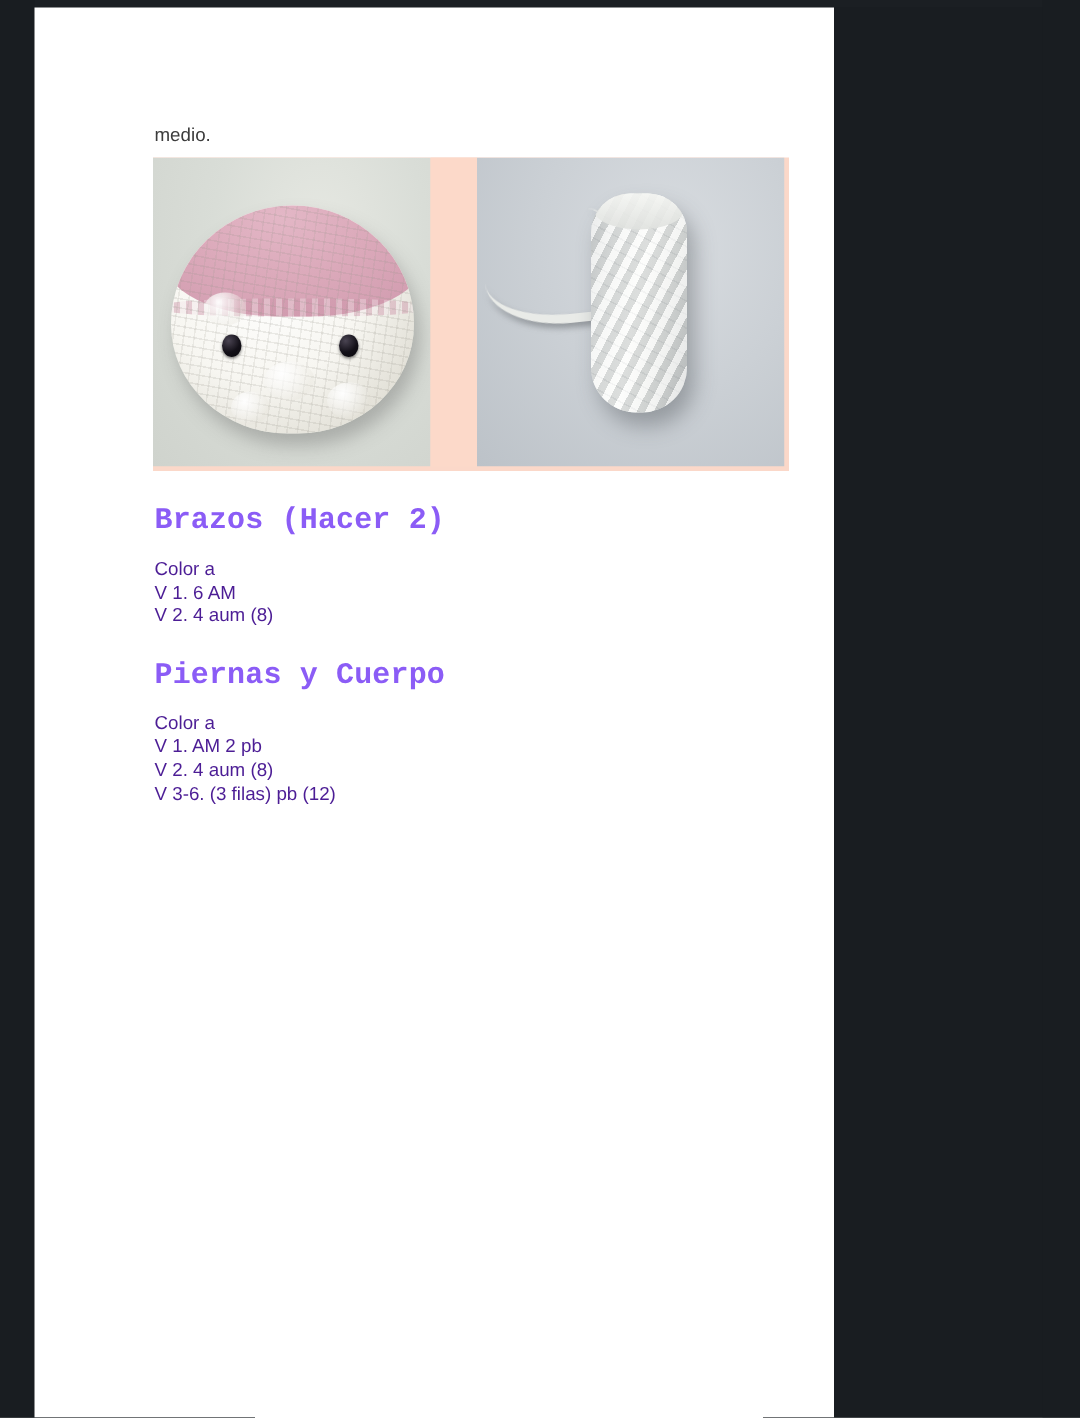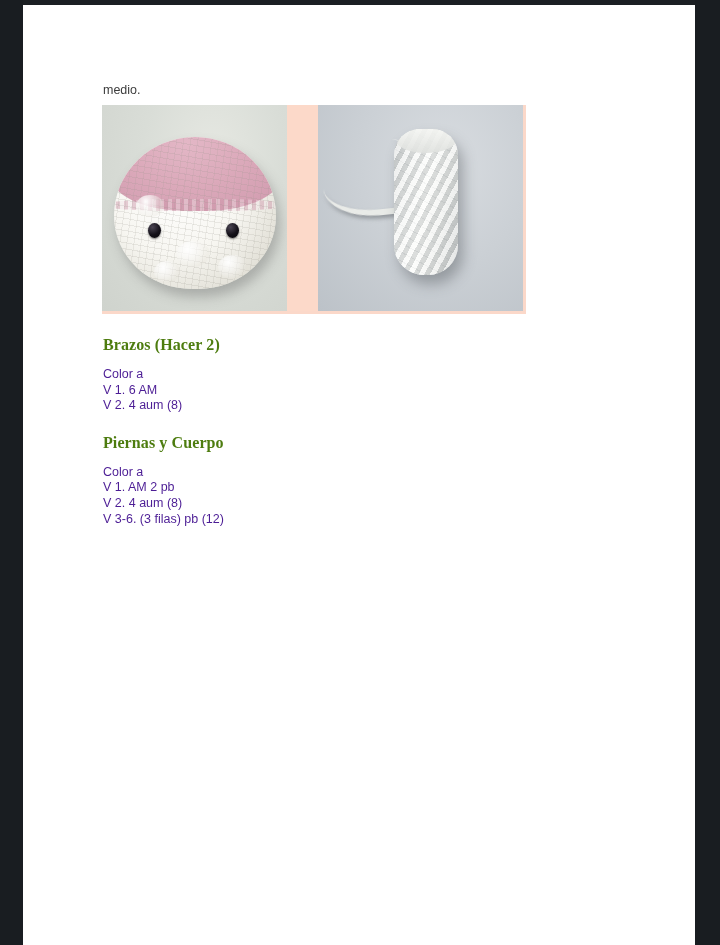--- a/index.html
+++ b/index.html
@@ -17,21 +17,21 @@
   }
   
   .top-bar {
     position: absolute; left: 0; top: 0;
     width: 720px; height: 5px;
     background: #1b1f23;
   }
   .page {
     position: absolute;
     left: 23px; top: 5px;
-    width: 672px; height: 940px;
+    width: 533px; height: 940px;
     background: #ffffff;
   }
   .page-inner {
     position: absolute;
     left: 0; top: 0; right: 0; bottom: 0;
     padding: 0;
   }
   .rail-left {
     position: absolute; left: 0; top: 0;
     width: 23px; height: 945px;
@@ -187,24 +187,24 @@
     left: 58px; top: 34px;
     width: 36px; height: 40px;
     border-right: 6px solid #eef0ed;
     border-radius: 0 60% 0 0;
     transform: rotate(4deg);
     filter: drop-shadow(1px 2px 2px rgba(70,75,80,.35));
   }
 
   
   h2.section-title {
-    font-family: Liberation Serif, serif;
-    font-size: 16px;
+    font-family: Liberation Mono, monospace;
+    font-size: 20px;
     font-weight: bold;
-    color: #4d7c0f;
+    color: #8b5cf6;
     margin: 0 0 13px 1px;
     letter-spacing: .1px;
   }
   .instructions {
     margin: 0 0 20px 1px;
   }
   .instructions .line {
     font-size: 12.5px;
     color: #4c1d95;
     line-height: 15.6px;

